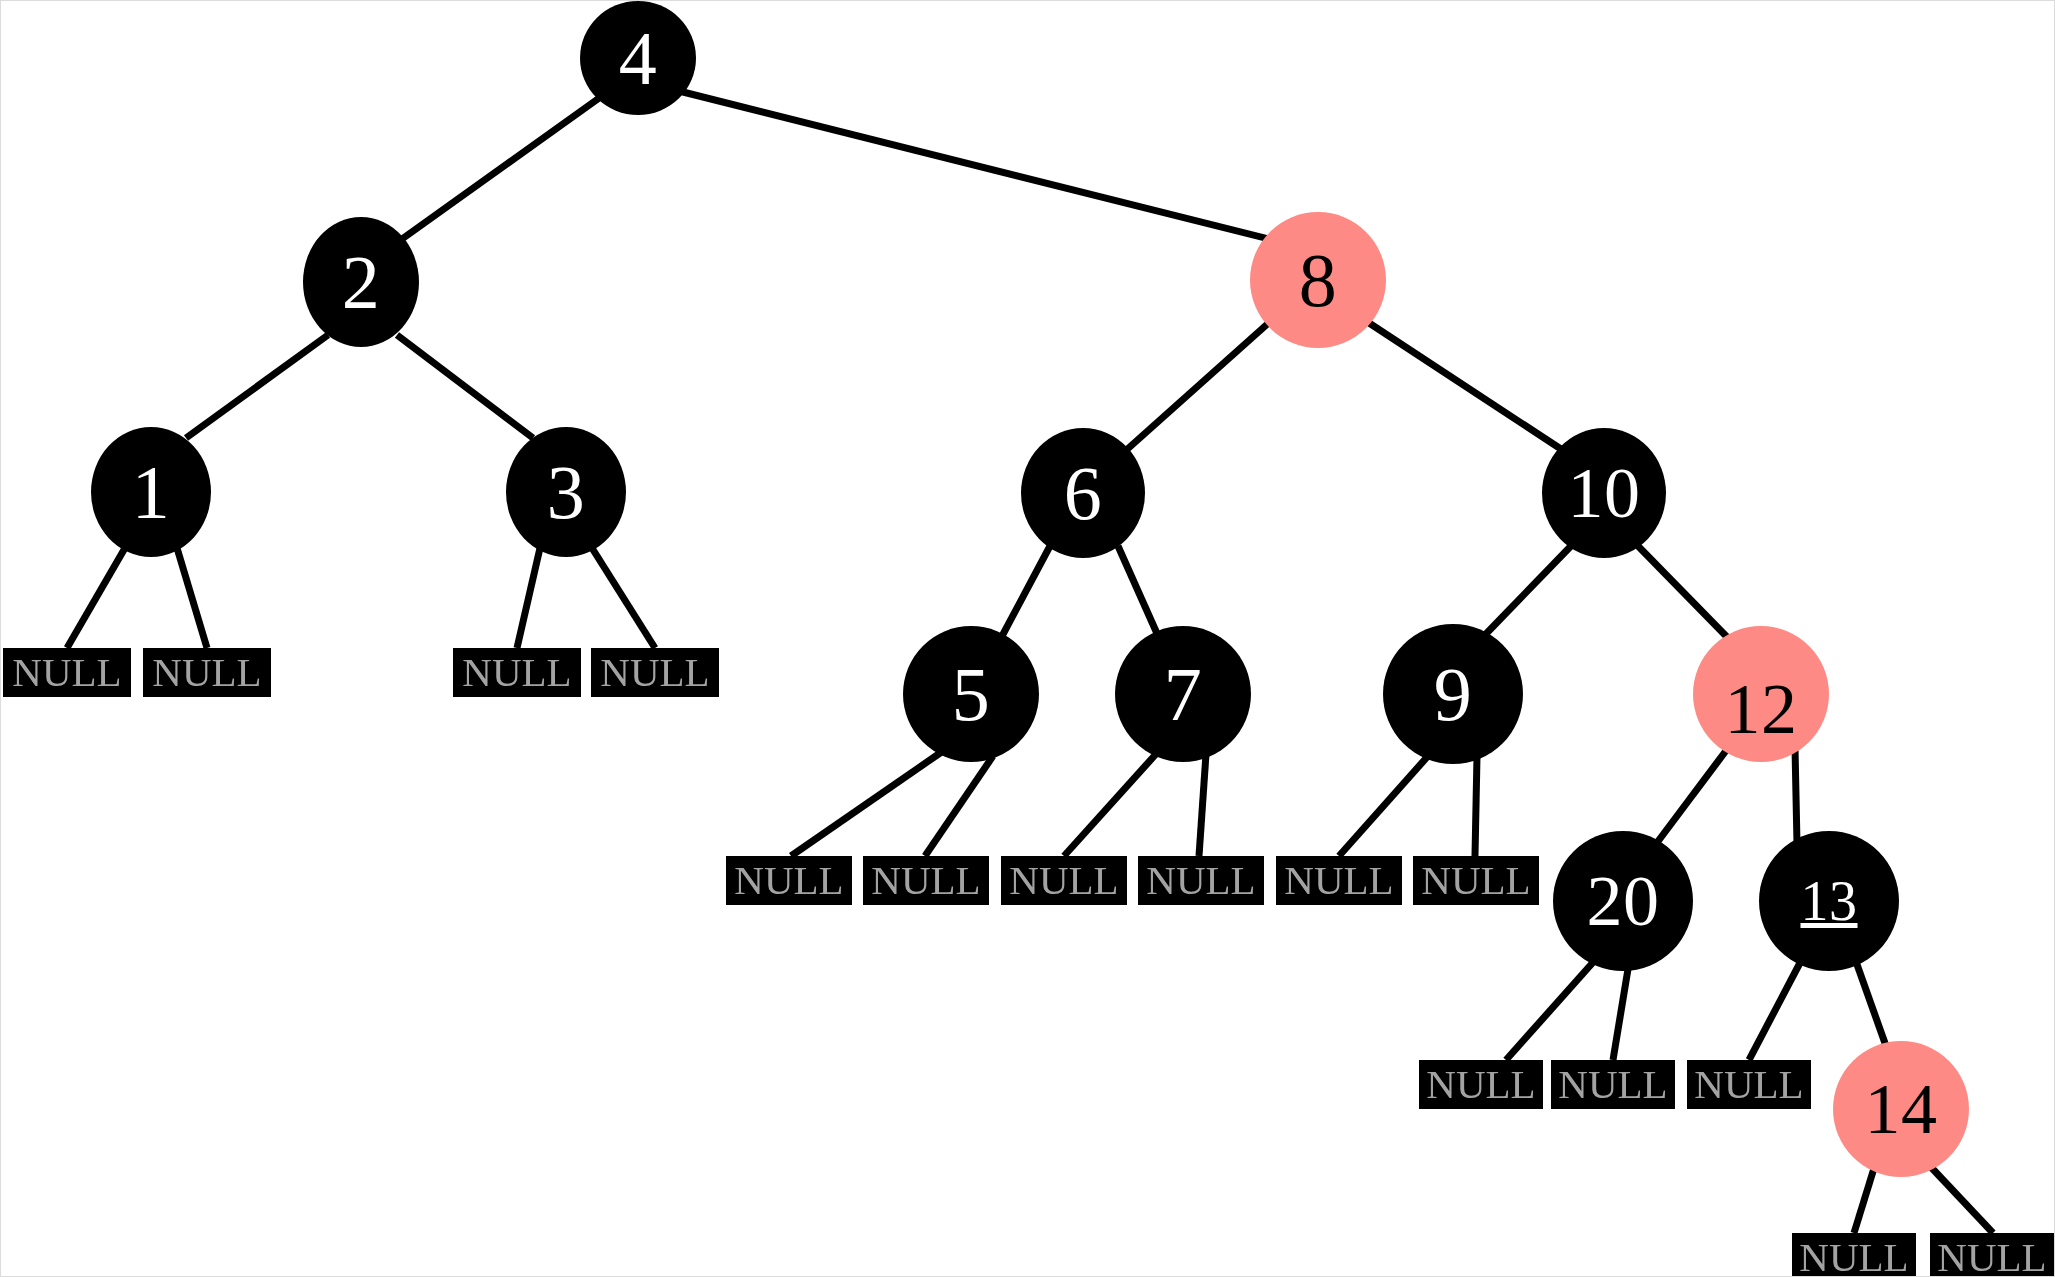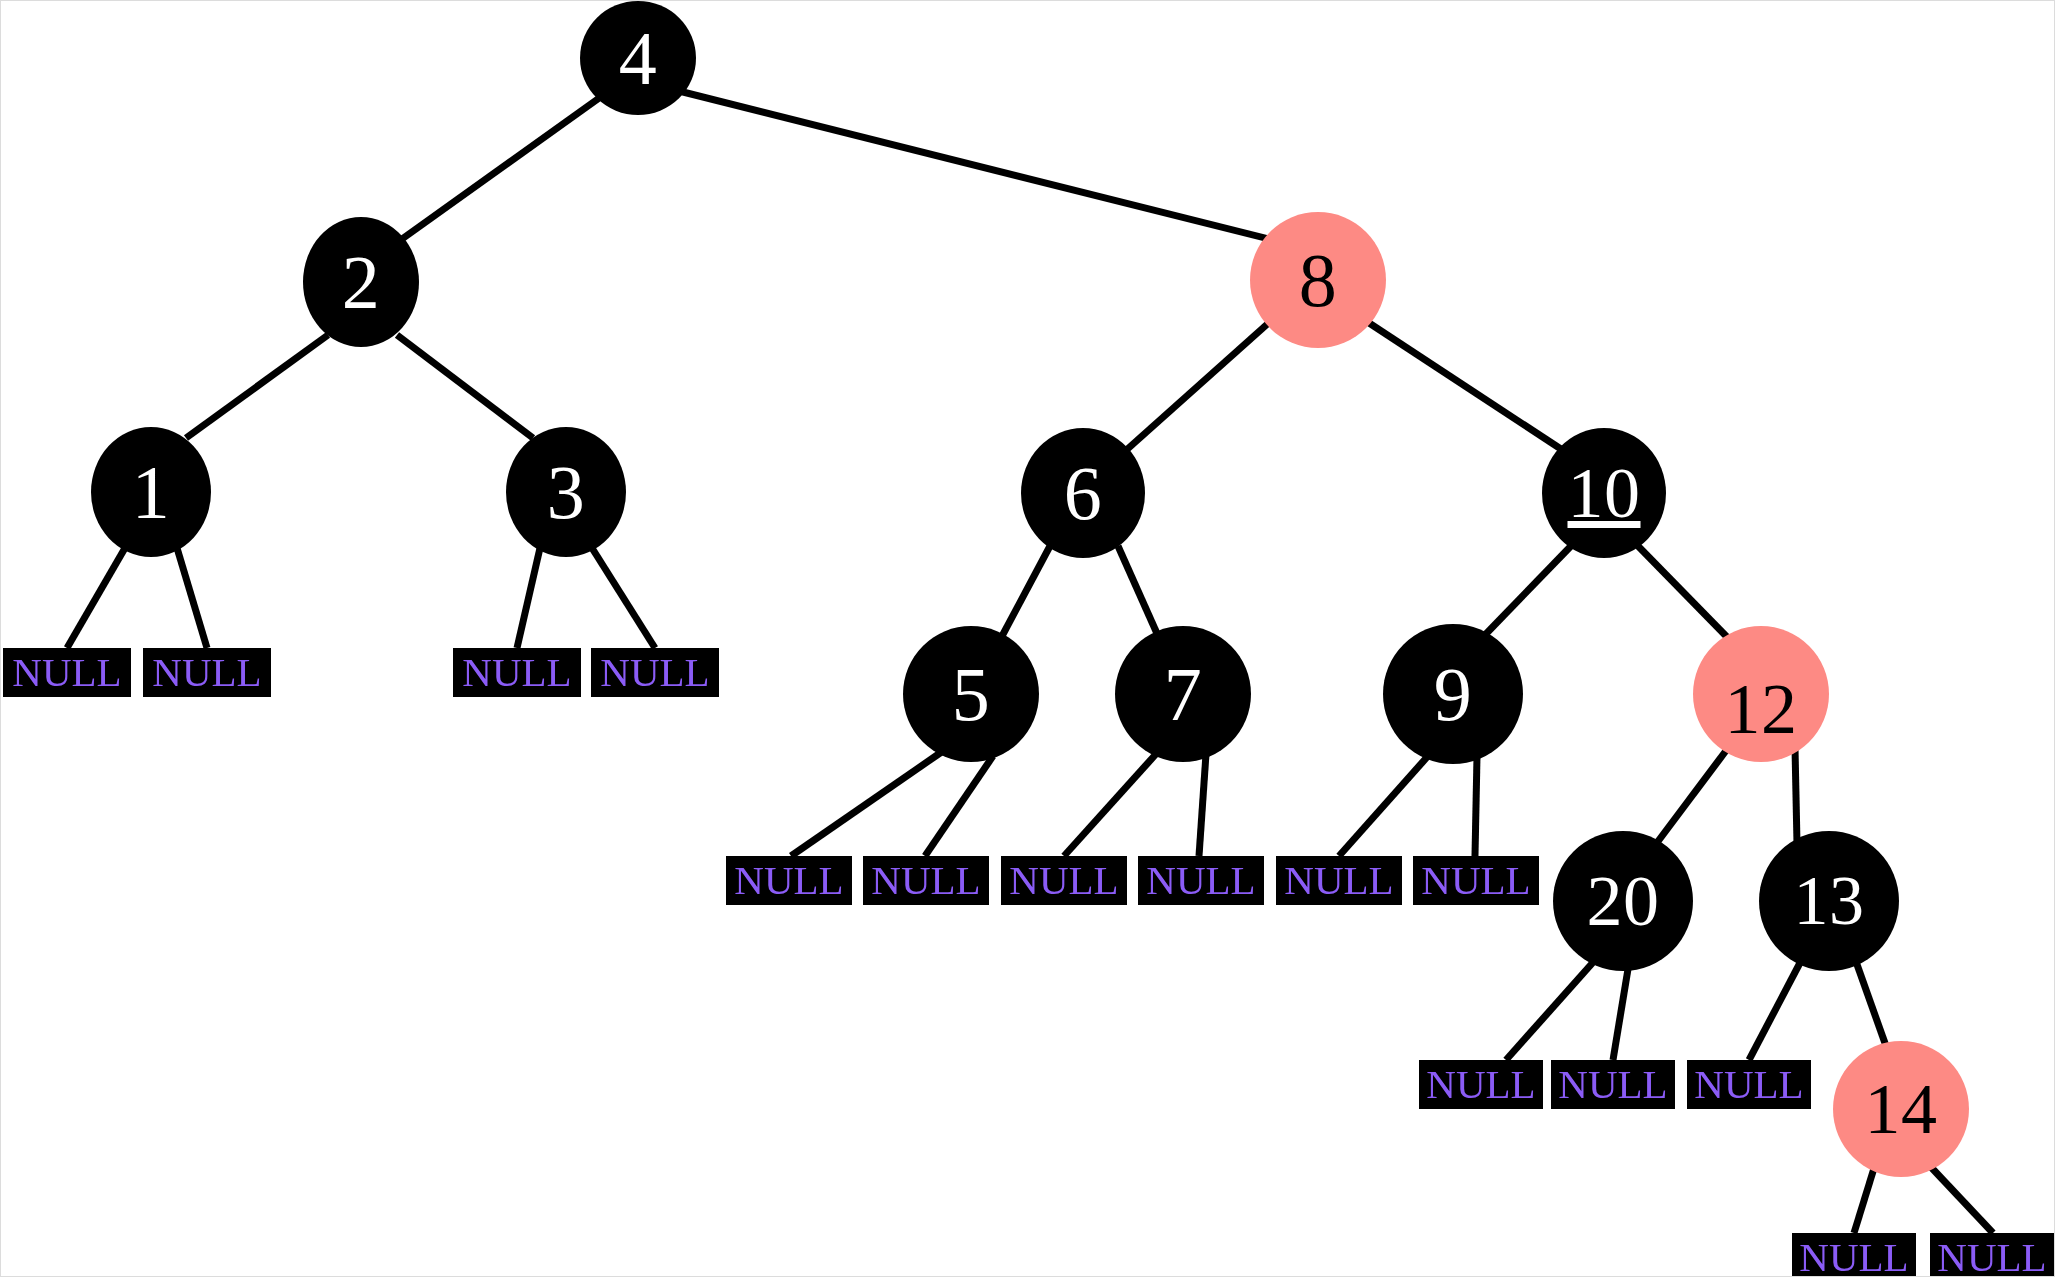--- a/index.html
+++ b/index.html
@@ -44,21 +44,21 @@
     color: #000000;
   }
   .node-label {
     font-family: "Liberation Serif", "DejaVu Serif", serif;
     font-weight: 400;
     letter-spacing: 0.5px;
   }
   .nullbox {
     position: absolute;
     background: #000000;
-    color: #8b5cf6;
+    color: #a3a3a3;
     display: flex;
     align-items: center;
     justify-content: center;
     box-sizing: border-box;
     line-height: 1;
     user-select: none;
     text-align: center;
   }
   .null-label {
     font-family: "Liberation Serif", "DejaVu Serif", serif;
@@ -114,39 +114,39 @@
       <div class="node black" style="left: 90px; top: 426px; width: 120px; height: 130px;">
         <span class="node-label" style="font-size: 76px;">1</span>
       </div>
       <div class="node black" style="left: 505px; top: 426px; width: 120px; height: 130px;">
         <span class="node-label" style="font-size: 76px;">3</span>
       </div>
       <div class="node black" style="left: 1020px; top: 427px; width: 124px; height: 130px;">
         <span class="node-label" style="font-size: 76px;">6</span>
       </div>
       <div class="node black" style="left: 1541px; top: 427px; width: 124px; height: 130px;">
-        <span class="node-label" style="font-size: 72px; text-decoration: underline;">10</span>
+        <span class="node-label" style="font-size: 72px;">10</span>
       </div>
       <div class="node black" style="left: 902px; top: 625px; width: 136px; height: 136px;">
         <span class="node-label" style="font-size: 76px;">5</span>
       </div>
       <div class="node black" style="left: 1114px; top: 625px; width: 136px; height: 136px;">
         <span class="node-label" style="font-size: 76px;">7</span>
       </div>
       <div class="node black" style="left: 1382px; top: 623px; width: 140px; height: 140px;">
         <span class="node-label" style="font-size: 76px;">9</span>
       </div>
       <div class="node red" style="left: 1692px; top: 625px; width: 136px; height: 136px;">
         <span class="node-label" style="font-size: 72px; margin-top: 29px;">12</span>
       </div>
       <div class="node black" style="left: 1552px; top: 830px; width: 140px; height: 140px;">
         <span class="node-label" style="font-size: 72px;">20</span>
       </div>
       <div class="node black" style="left: 1758px; top: 830px; width: 140px; height: 140px;">
-        <span class="node-label" style="font-size: 70px;">13</span>
+        <span class="node-label" style="font-size: 56px; text-decoration: underline;">13</span>
       </div>
       <div class="node red" style="left: 1832px; top: 1040px; width: 136px; height: 136px;">
         <span class="node-label" style="font-size: 72px;">14</span>
       </div>
     </div>
   <div id="nulls-layer">
       <div class="nullbox" style="left: 2px; top: 647px; width: 128px; height: 49px;">
         <span class="null-label">NULL</span>
       </div>
       <div class="nullbox" style="left: 142px; top: 647px; width: 128px; height: 49px;">

